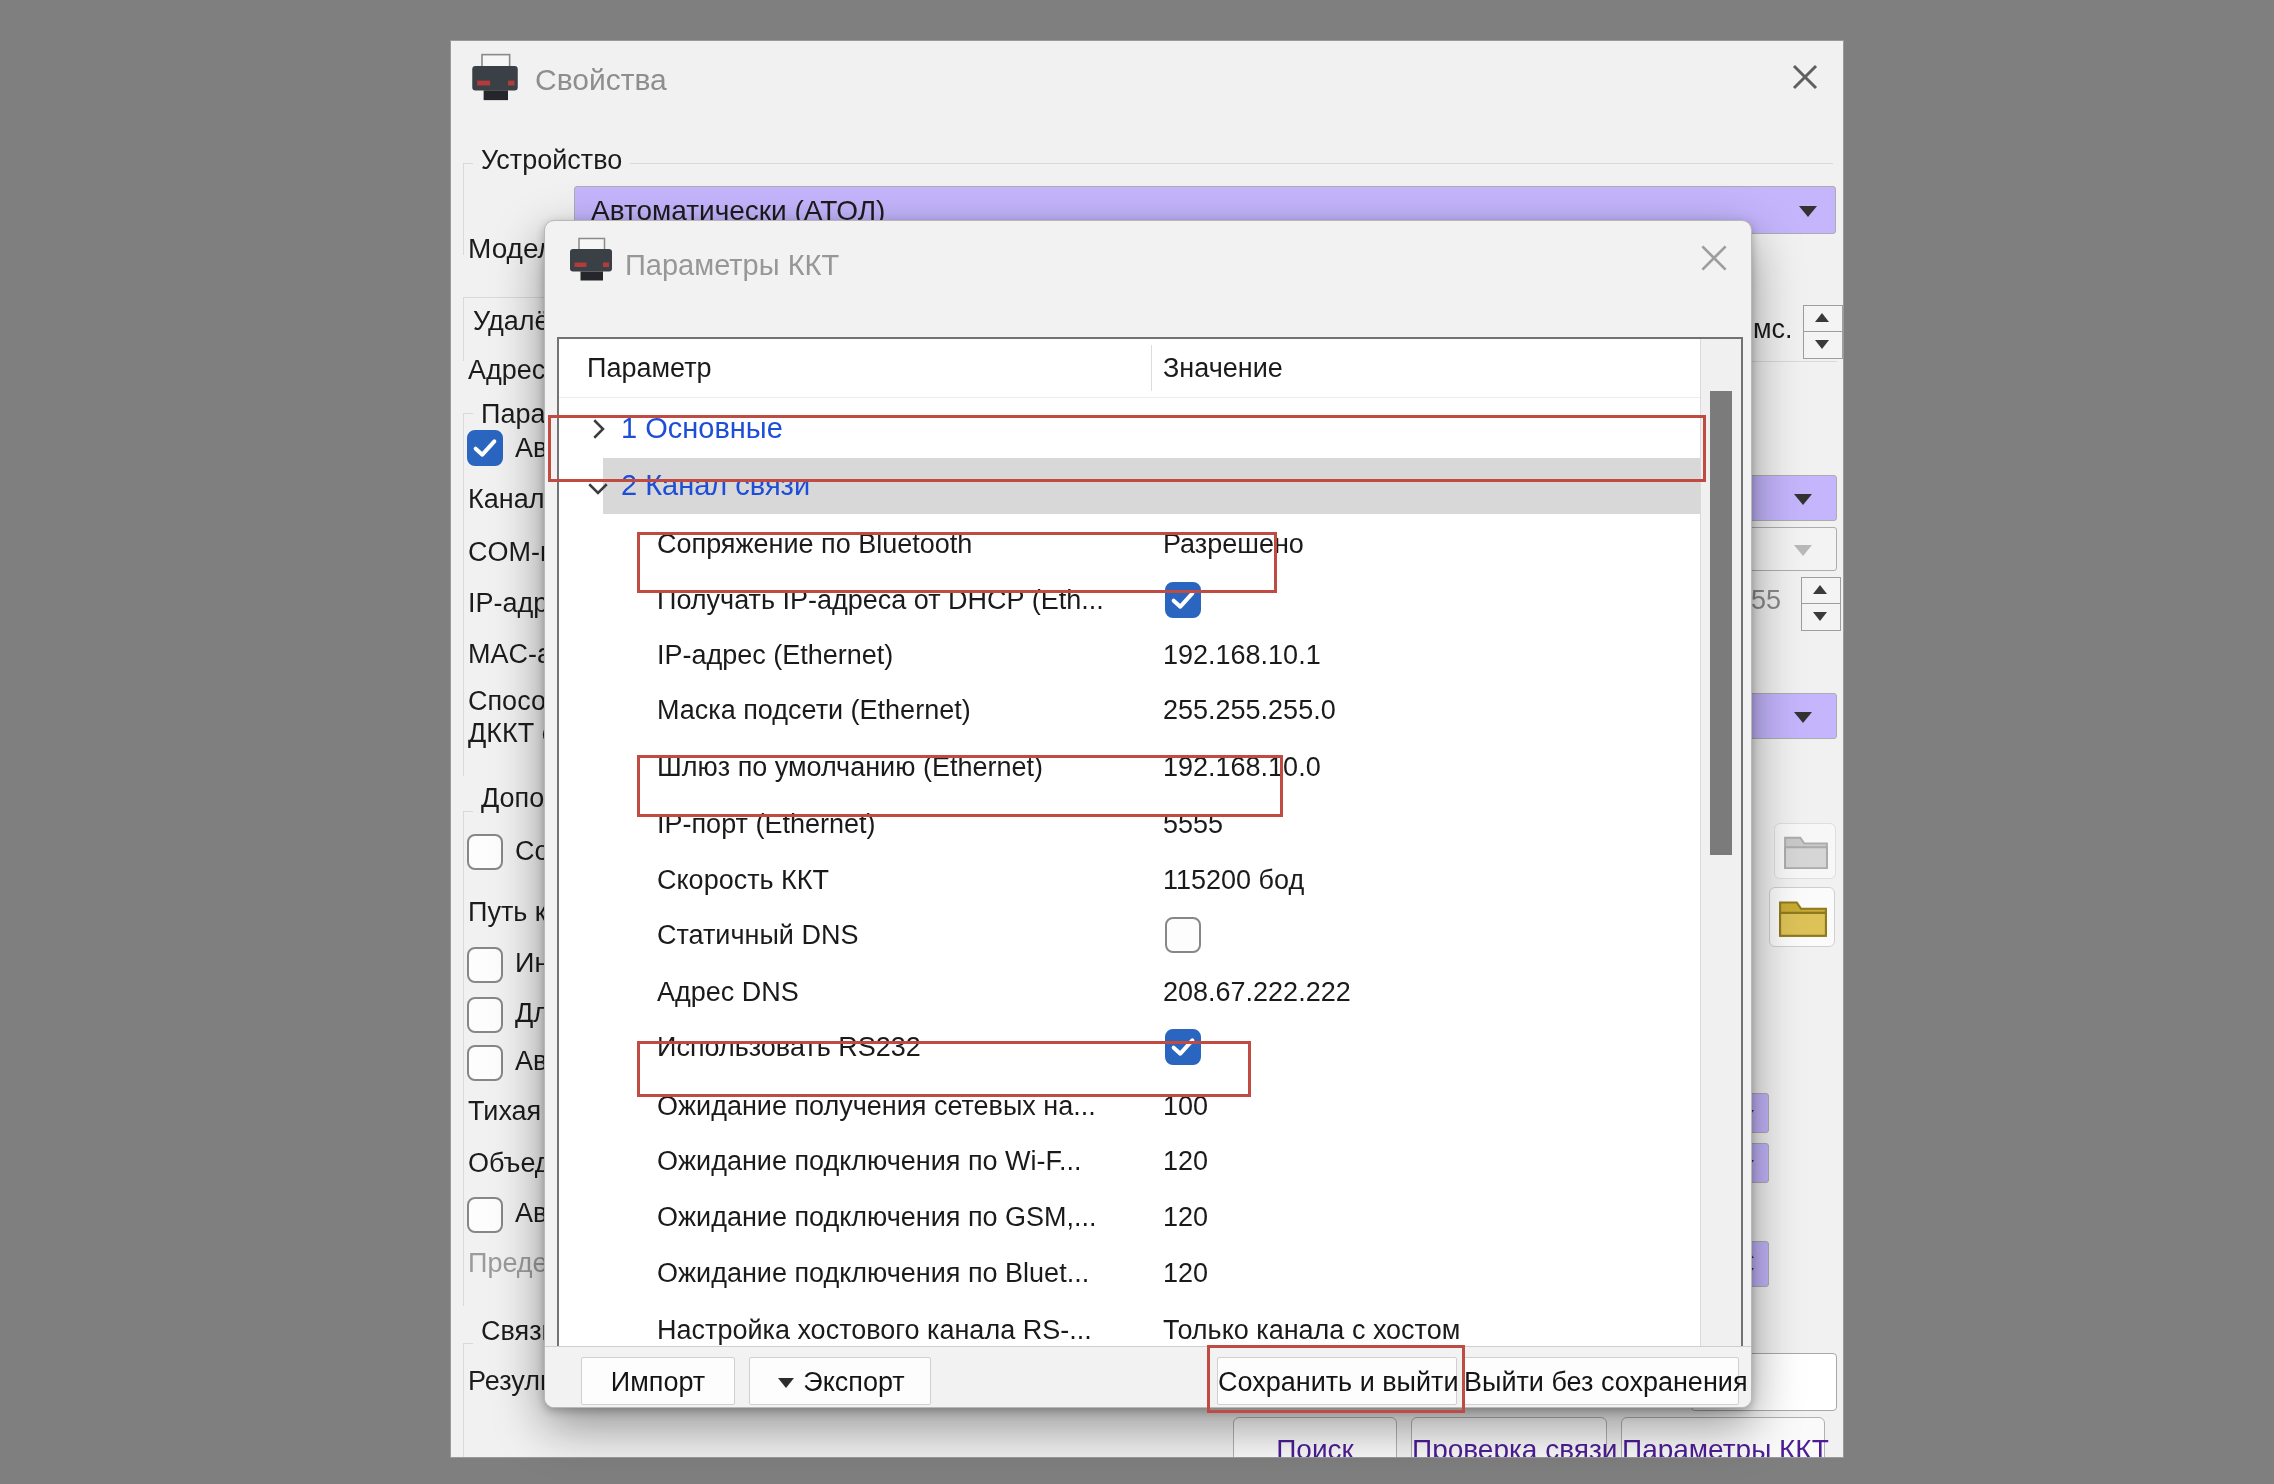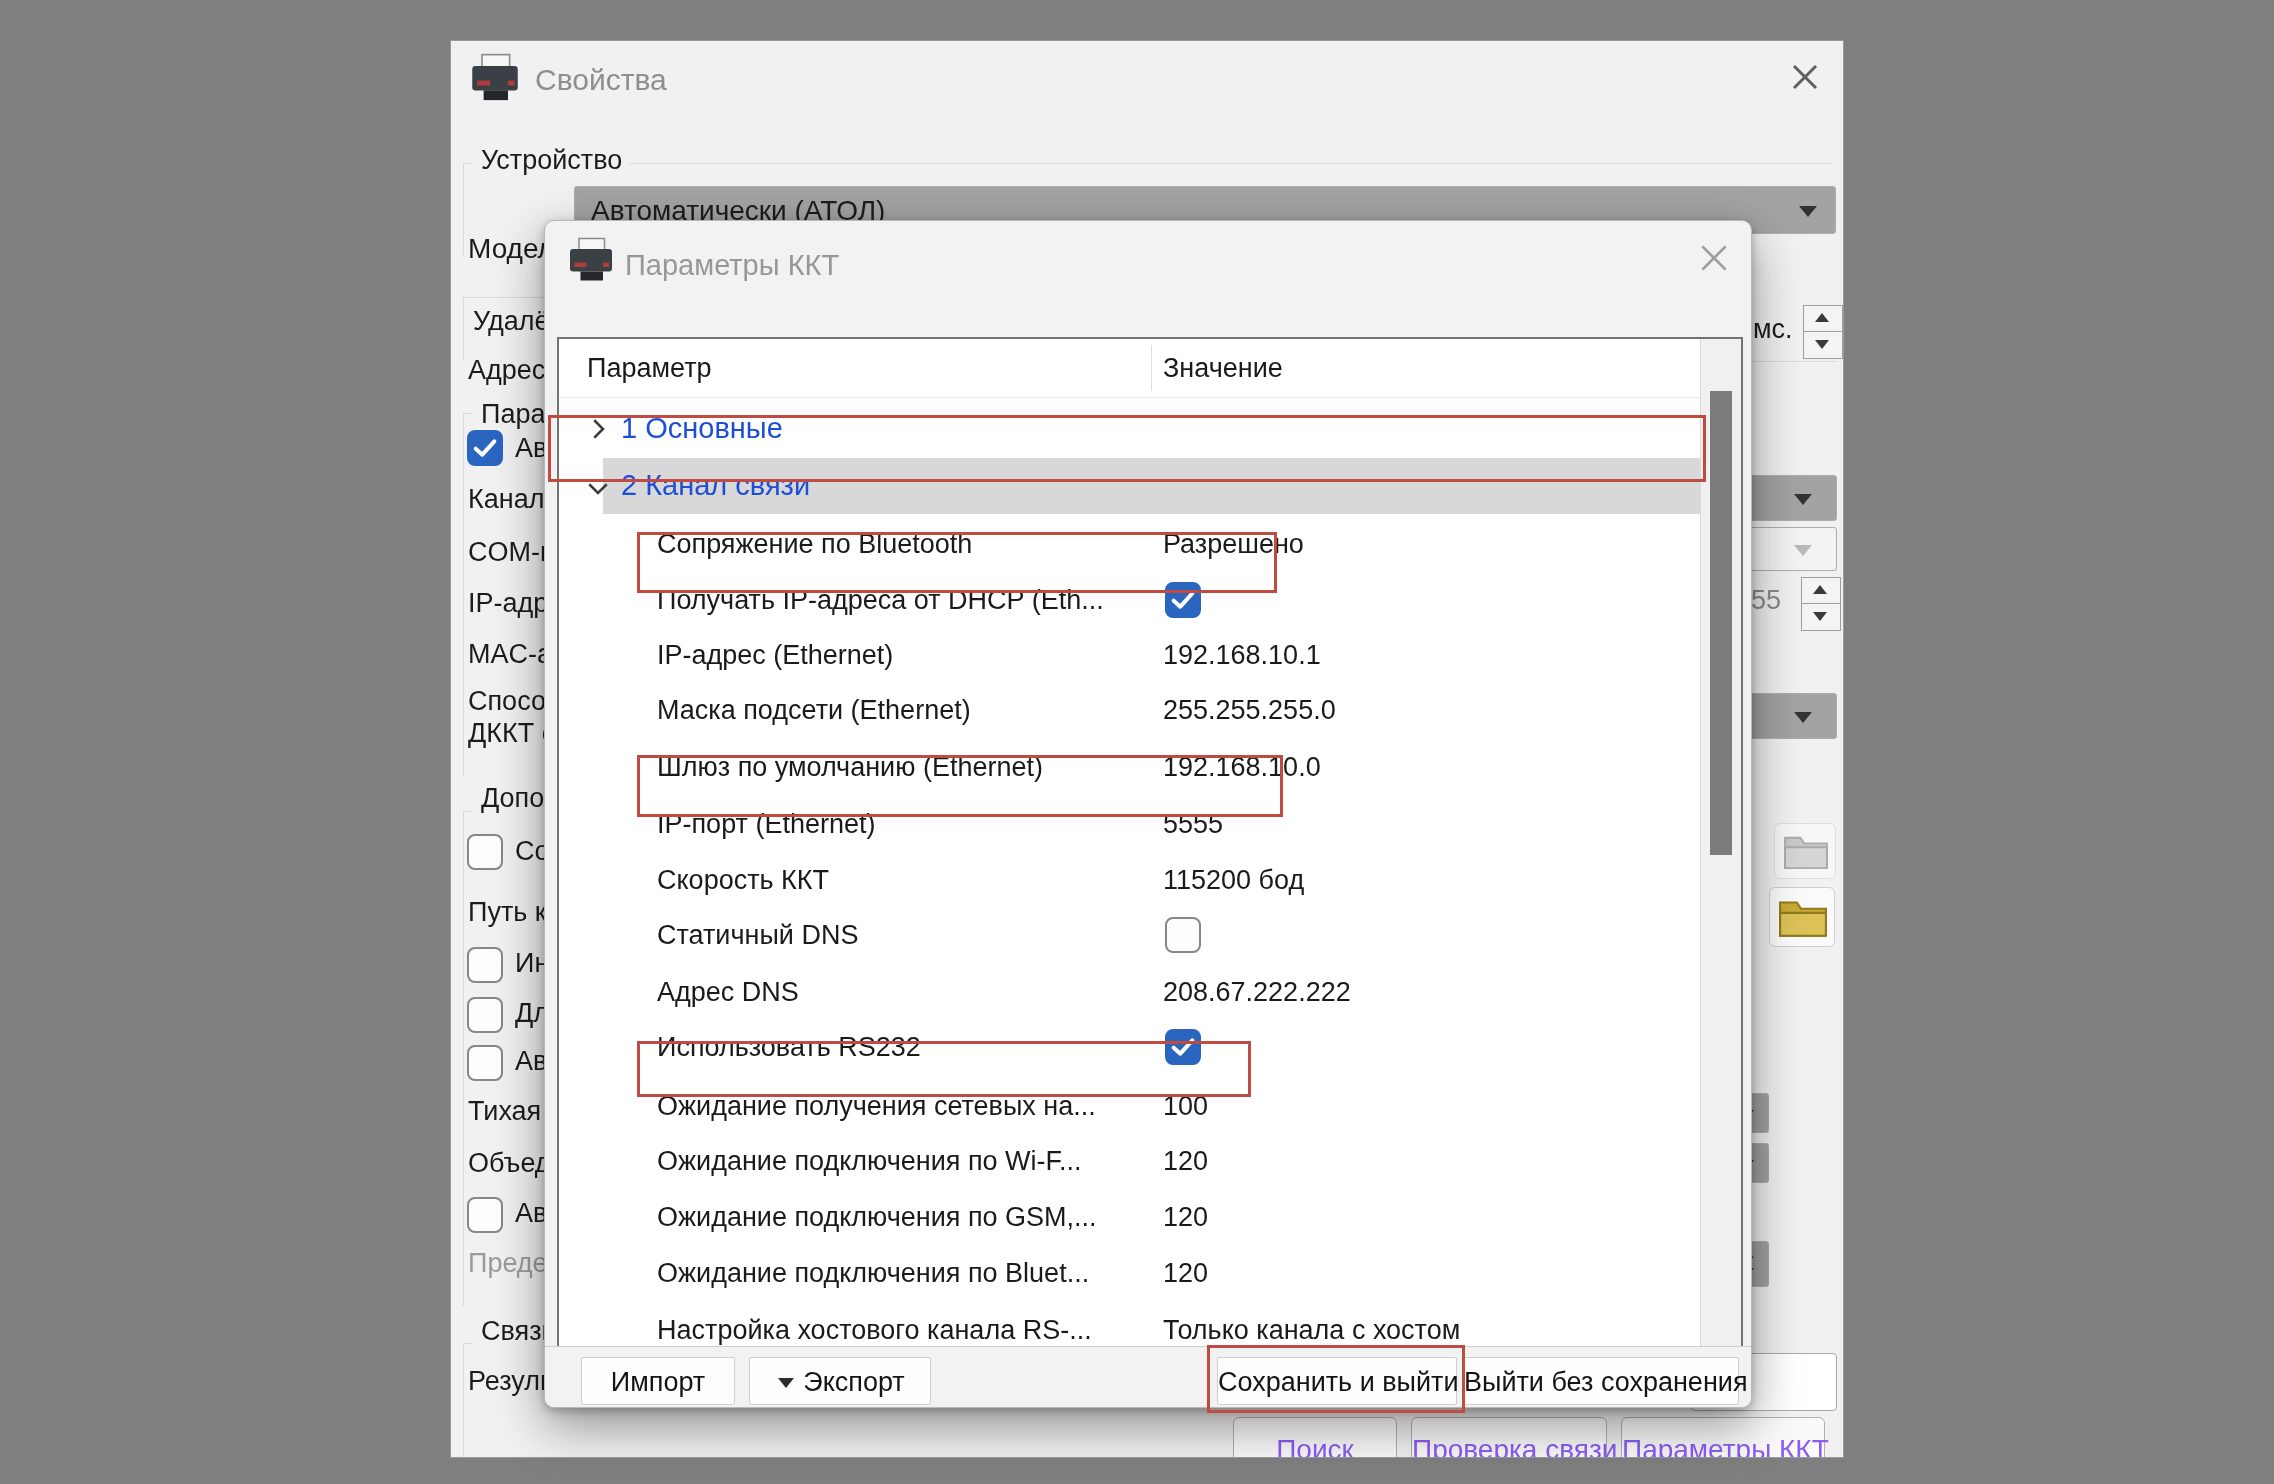--- a/index.html
+++ b/index.html
@@ -12,21 +12,21 @@
   .win-title{position:absolute;left:84px;top:22px;font-size:30px;color:#8e8e8e;white-space:nowrap;}
   .xbtn{position:absolute;width:36px;height:36px;}
   .xbtn svg{width:100%;height:100%;}
   .win .xbtn{left:1336px;top:18px;}
 
   .grp-line{position:absolute;background:#d9d9d9;}
   .grp-lbl{position:absolute;font-size:27px;color:#1c1c1c;background:#f1f1f1;padding:0 8px;white-space:nowrap;}
   .lbl{position:absolute;font-size:27px;color:#1c1c1c;white-space:nowrap;}
   .lbl.dis{color:#9b9b9b;}
 
-  .combo{position:absolute;background:#a3a3a3;border:1px solid #adadad;border-radius:3px;box-sizing:border-box;}
+  .combo{position:absolute;background:#c4b5fd;border:1px solid #adadad;border-radius:3px;box-sizing:border-box;}
   .combo.dis{background:#f3f3f3;}
   .combo-txt{position:absolute;left:16px;top:8px;font-size:28px;color:#1c1c1c;white-space:nowrap;}
   .tri-d{position:absolute;width:0;height:0;border-left:9px solid transparent;border-right:9px solid transparent;border-top:11px solid #333;}
   .tri-d.sm{border-left-width:6px;border-right-width:6px;border-top-width:8px;}
   .tri-d.dis{border-top-color:#b9b9b9;}
   .tri-u{position:absolute;width:0;height:0;border-left:7px solid transparent;border-right:7px solid transparent;border-bottom:9px solid #3a3a3a;}
   .tri-dn{position:absolute;width:0;height:0;border-left:7px solid transparent;border-right:7px solid transparent;border-top:9px solid #3a3a3a;}
 
   .spin{position:absolute;width:40px;box-sizing:border-box;}
   .spin .sp{position:relative;width:100%;height:50%;background:#f4f4f4;border:1px solid #9e9e9e;box-sizing:border-box;}
@@ -39,21 +39,21 @@
   .cbx.on{background:#2a65c0;border:2px solid #2a65c0;}
   .cbx svg{width:100%;height:100%;}
 
   .fold-btn{position:absolute;background:#fbfbfb;border:1px solid #cfcfcf;border-radius:6px;box-sizing:border-box;}
   .fold-btn.dis{border-color:#dedede;background:#f7f7f7;}
   .fold-btn svg{position:absolute;left:8px;top:8px;}
   .fld-sliver{position:absolute;background:#ffffff;border:1px solid #a8a8a8;box-sizing:border-box;}
 
   .bot-btn{position:absolute;top:1376px;height:62px;background:#fafafa;border:1px solid #b0b0b0;
            border-radius:6px 6px 0 0;box-sizing:border-box;}
-  .bot-btn span{position:absolute;left:0;right:0;top:16px;text-align:center;font-size:28px;color:#8b5cf6;white-space:nowrap;}
+  .bot-btn span{position:absolute;left:0;right:0;top:16px;text-align:center;font-size:28px;color:#4c1d95;white-space:nowrap;}
 
   
   .dlg{position:absolute;left:544px;top:220px;width:1208px;height:1188px;background:#f2f2f2;
        border:1px solid #b8b8b8;border-radius:10px;box-sizing:border-box;overflow:hidden;
        box-shadow:0 18px 50px rgba(0,0,0,0.40),0 3px 10px rgba(0,0,0,0.25);}
   .dlg-icon{position:absolute;left:22px;top:16px;width:48px;height:44px;}
   .dlg-title{position:absolute;left:80px;top:28px;font-size:29px;color:#979797;white-space:nowrap;}
   .dlg .xbtn{left:1150px;top:18px;width:38px;height:38px;}
 
   .tbl{position:absolute;left:12px;top:80px;width:1186px;height:1048px;background:#ffffff;

